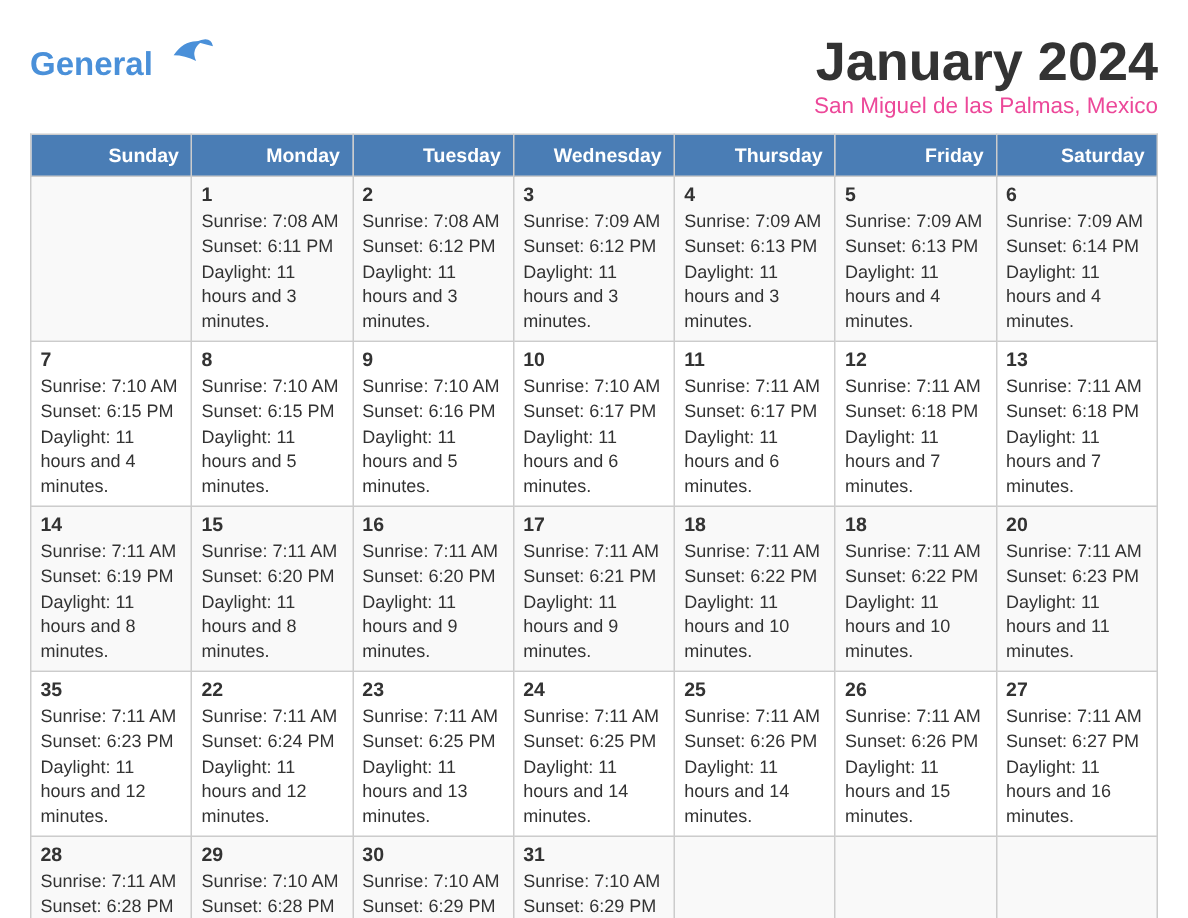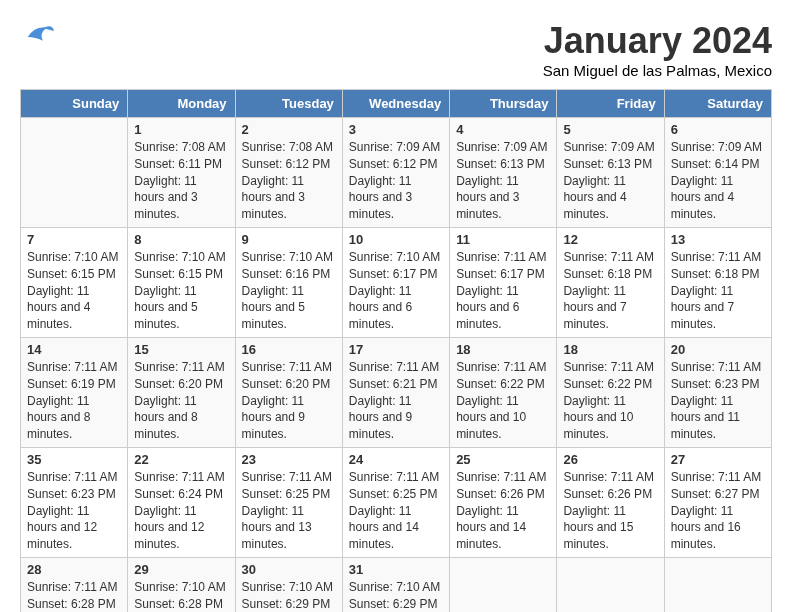--- a/index.html
+++ b/index.html
@@ -37,21 +37,21 @@
     .title-block {
       text-align: right;
     }
     .month-title {
       font-size: 36px;
       font-weight: bold;
       color: #333;
     }
     .location {
       font-size: 15px;
-      color: #000000;
+      color: #ec4899;
     }
     table {
       width: 100%;
       border-collapse: collapse;
     }
     thead tr th {
       background-color: #4a7db5;
       color: #fff;
       text-align: right;
       padding: 6px 8px;
@@ -87,20 +87,21 @@
       background-color: #f9f9f9;
     }
   </style>
 </head>
 <body>
 
 <div class="header">
   <div class="logo">
     <div>
       <div class="logo-text">
+        <span>General</span>
         <svg class="logo-bird" viewBox="0 0 40 35" xmlns="http://www.w3.org/2000/svg">
           <path d="M5,20 Q15,5 30,8 Q20,15 25,25 Q15,20 5,20Z" fill="#4a90d9"></path>
           <path d="M25,8 Q38,2 40,12 Q32,10 25,8Z" fill="#4a90d9"></path>
         </svg>
       </div>
     </div>
   </div>
   <div class="title-block">
     <div class="month-title">January 2024</div>
     <div class="location">San Miguel de las Palmas, Mexico</div>

